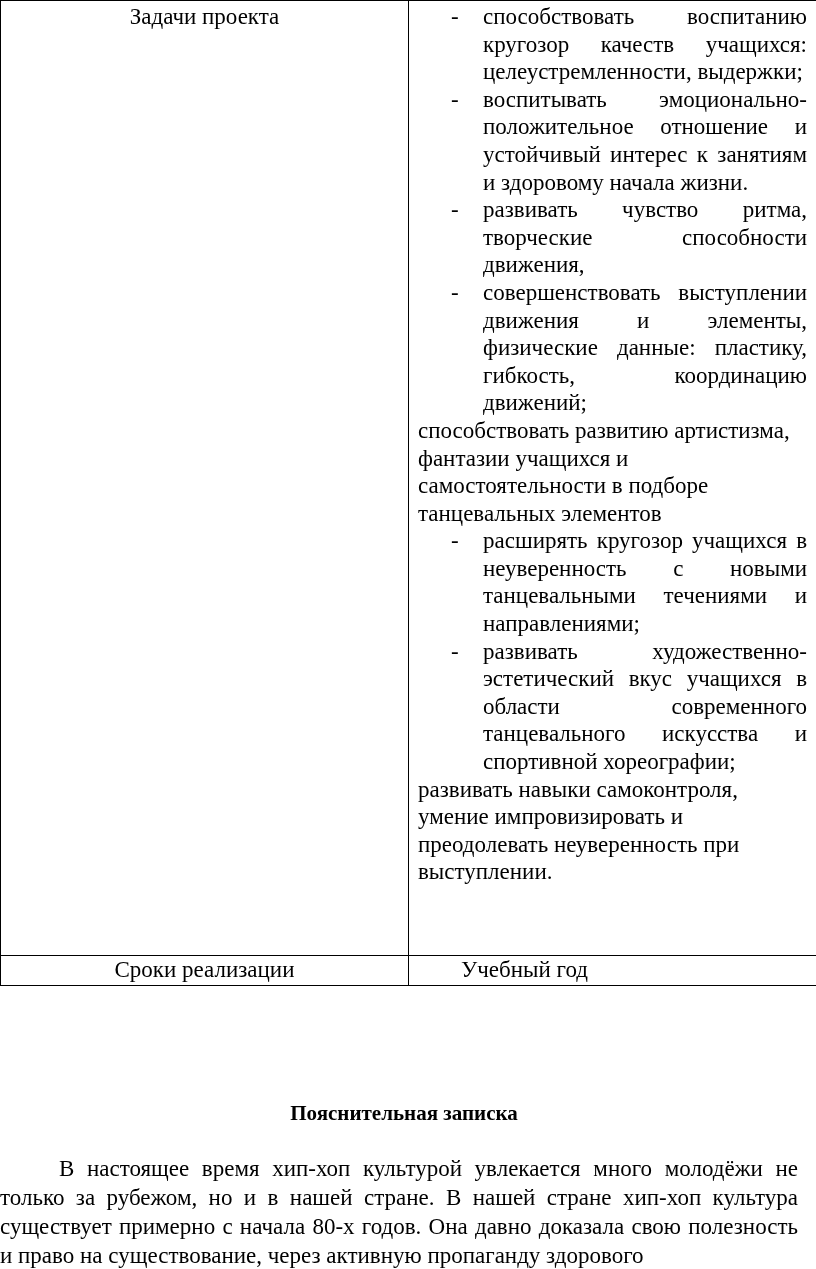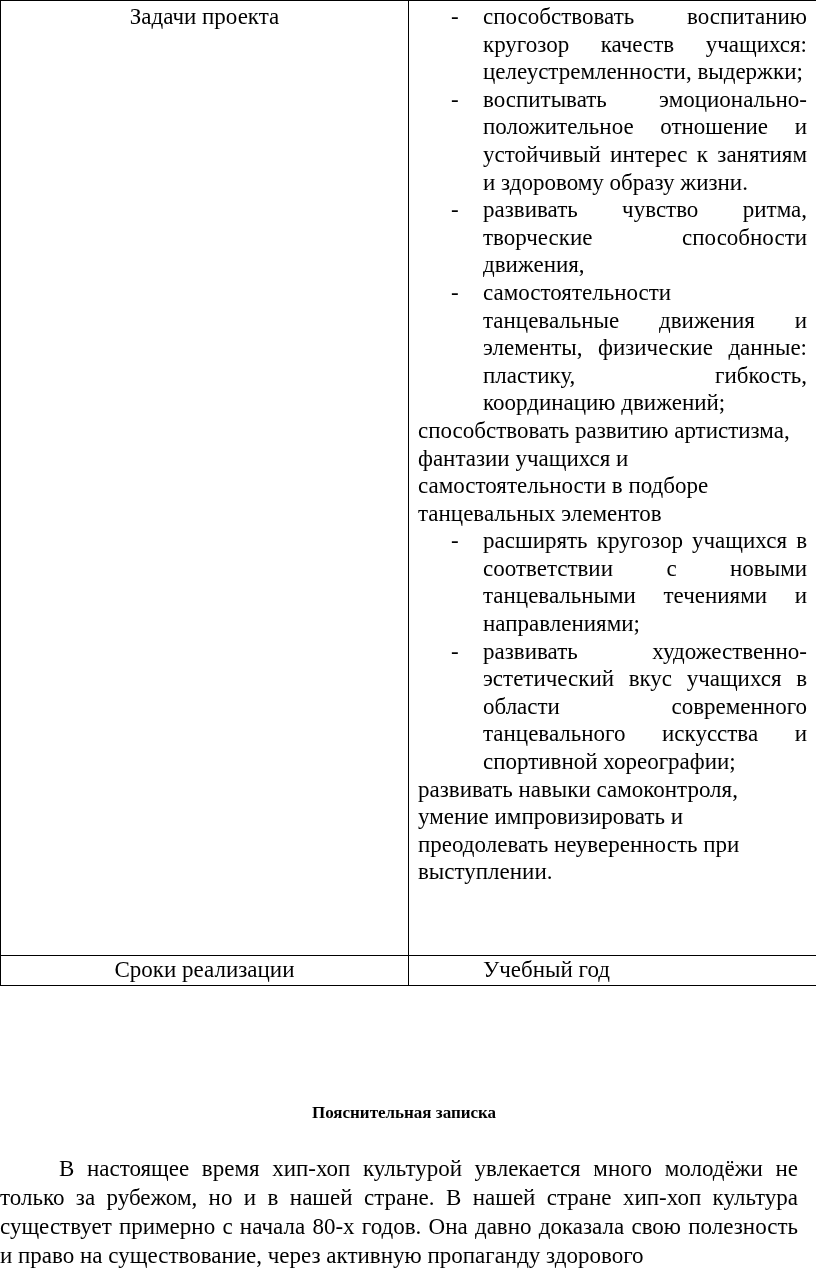--- a/index.html
+++ b/index.html
@@ -42,29 +42,29 @@
   }
   .bullet .marker {
     position: absolute;
     left: 33px;
     top: 0;
   }
   .centered { }
   tr.row-timeline td { height: 30px; }
   tr.row-timeline td.label-cell { padding: 0 8px; }
   td.value-cell {
-    padding: 0 9px 0 74px;
+    padding: 0 9px 0 52px;
     line-height: 27.6px;
   }
 
   .heading {
     margin-top: 113px;
     text-align: center;
     font-weight: bold;
-    font-size: 17px;
+    font-size: 21px;
     line-height: 28px;
   }
   .para {
     margin-top: 27px;
     padding-right: 10px;
     text-align: justify;
     text-indent: 59px;
     line-height: 29px;
   }
 </style>
@@ -84,36 +84,36 @@
           <span>Задачи проекта</span>
         </td>
         <td class="content-cell">
 
           <div class="bullet">
             <span class="marker">-</span>
             <span class="btext">способствовать воспитанию кругозор качеств учащихся: целеустремленности, выдержки;</span>
           </div>
           <div class="bullet">
             <span class="marker">-</span>
-            <span class="btext">воспитывать эмоционально-положительное отношение и устойчивый интерес к занятиям и здоровому образу жизни.</span>
+            <span class="btext">воспитывать эмоционально-положительное отношение и устойчивый интерес к занятиям и здоровому начала жизни.</span>
           </div>
           <div class="bullet">
             <span class="marker">-</span>
             <span class="btext">развивать чувство ритма, творческие способности движения,</span>
           </div>
           <div class="bullet">
             <span class="marker">-</span>
-            <span class="btext">самостоятельности танцевальные движения и элементы, физические данные: пластику, гибкость, координацию движений;</span>
+            <span class="btext">совершенствовать выступлении движения и элементы, физические данные: пластику, гибкость, координацию движений;</span>
           </div>
 
           <div class="centered">способствовать развитию артистизма, фантазии учащихся и самостоятельности в подборе танцевальных элементов</div>
 
           <div class="bullet">
             <span class="marker">-</span>
-            <span class="btext">расширять кругозор учащихся в соответствии с новыми танцевальными течениями и направлениями;</span>
+            <span class="btext">расширять кругозор учащихся в неуверенность с новыми танцевальными течениями и направлениями;</span>
           </div>
           <div class="bullet">
             <span class="marker">-</span>
             <span class="btext">развивать художественно-эстетический вкус учащихся в области современного танцевального искусства и спортивной хореографии;</span>
           </div>
 
           <div class="centered">развивать навыки самоконтроля, умение импровизировать и преодолевать неуверенность при выступлении.</div>
 
         </td>
       </tr>

